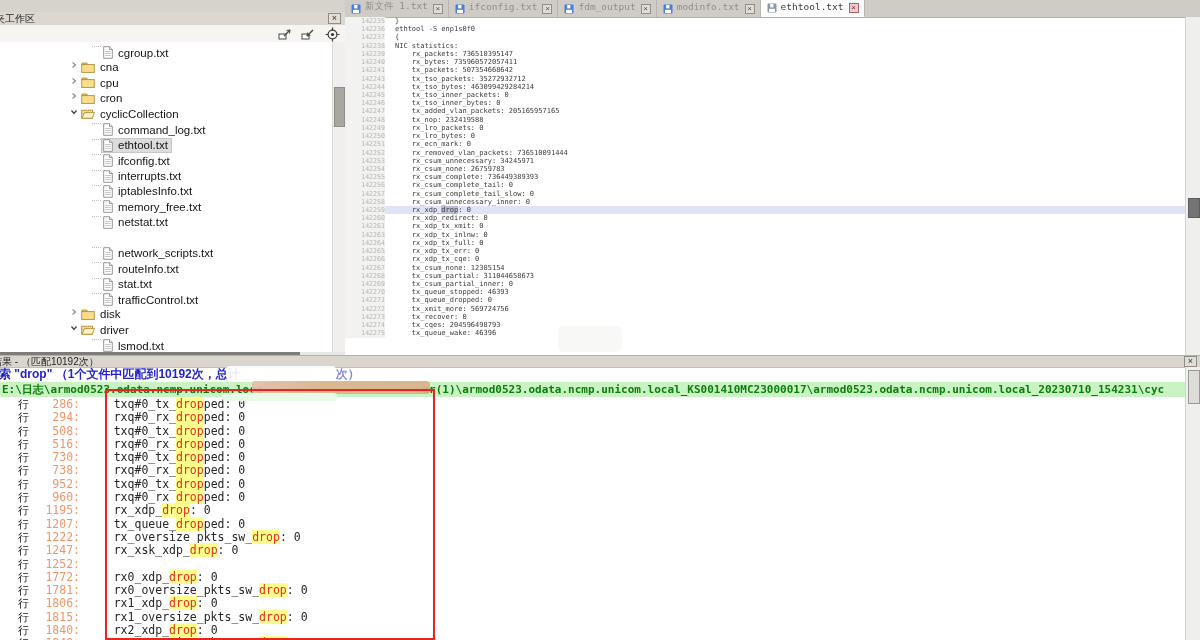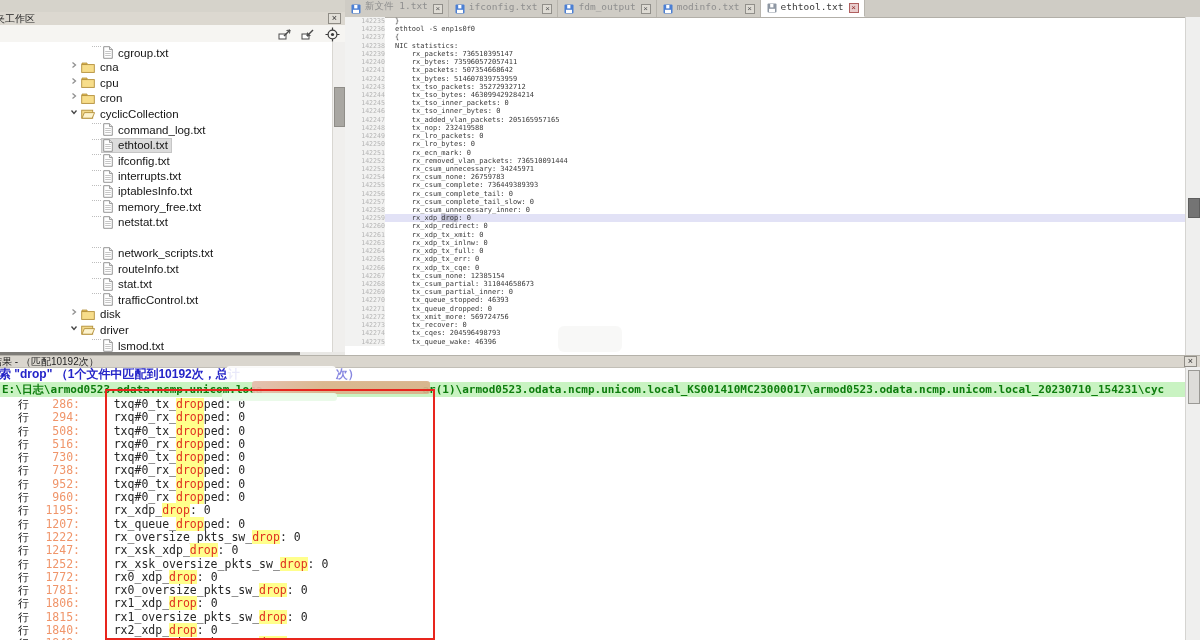--- a/index.html
+++ b/index.html
@@ -465,24 +465,20 @@
       </div>
       <div class="eline">
         <span class="ln">142240</span>
         <span class="tx">    rx_bytes: 735960572057411</span>
       </div>
       <div class="eline">
         <span class="ln">142241</span>
         <span class="tx">    tx_packets: 507354668642</span>
       </div>
       <div class="eline">
-        <span class="ln">142242</span>
-        <span class="tx">    tx_bytes: 514607839753959</span>
-      </div>
-      <div class="eline">
         <span class="ln">142243</span>
         <span class="tx">    tx_tso_packets: 35272932712</span>
       </div>
       <div class="eline">
         <span class="ln">142244</span>
         <span class="tx">    tx_tso_bytes: 463099429284214</span>
       </div>
       <div class="eline">
         <span class="ln">142245</span>
         <span class="tx">    tx_tso_inner_packets: 0</span>
@@ -677,21 +673,20 @@
         <span class="tx">    rx_oversize_pkts_sw_<span class="match">drop</span>: 0</span>
       </div>
       <div class="rrow">
         <span class="hang">行</span>
         <span class="num">1247:</span>
         <span class="tx">    rx_xsk_xdp_<span class="match">drop</span>: 0</span>
       </div>
       <div class="rrow">
         <span class="hang">行</span>
         <span class="num">1252:</span>
-        <span class="tx">    rx_xsk_oversize_pkts_sw_<span class="match">drop</span>: 0</span>
       </div>
       <div class="rrow">
         <span class="hang">行</span>
         <span class="num">1772:</span>
         <span class="tx">    rx0_xdp_<span class="match">drop</span>: 0</span>
       </div>
       <div class="rrow">
         <span class="hang">行</span>
         <span class="num">1781:</span>
         <span class="tx">    rx0_oversize_pkts_sw_<span class="match">drop</span>: 0</span>

